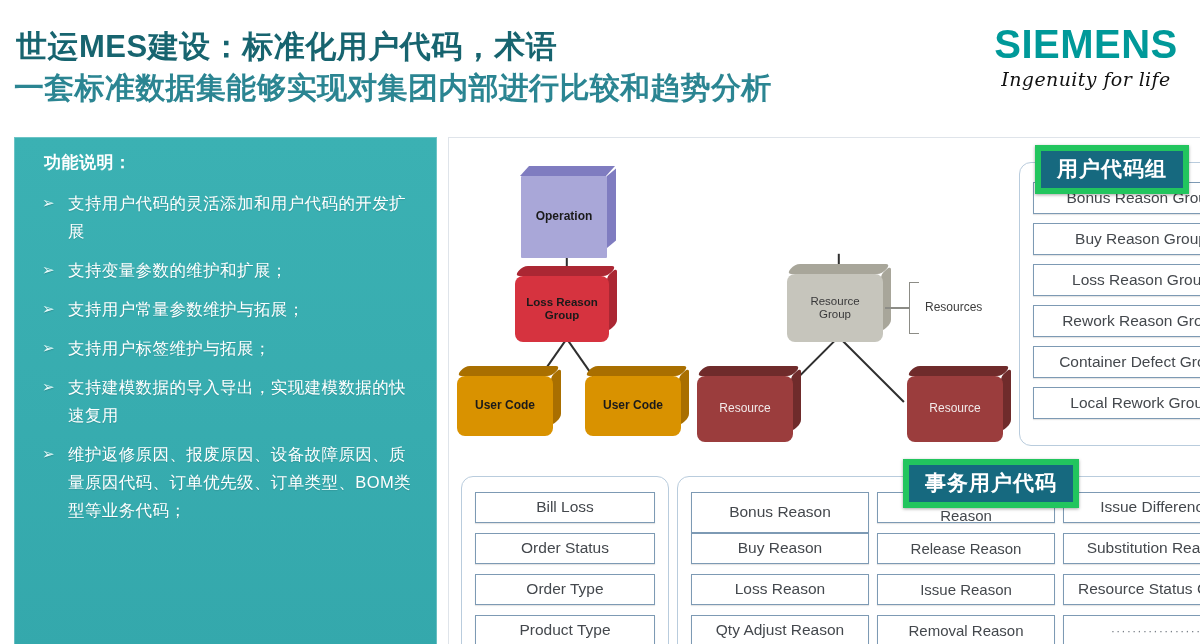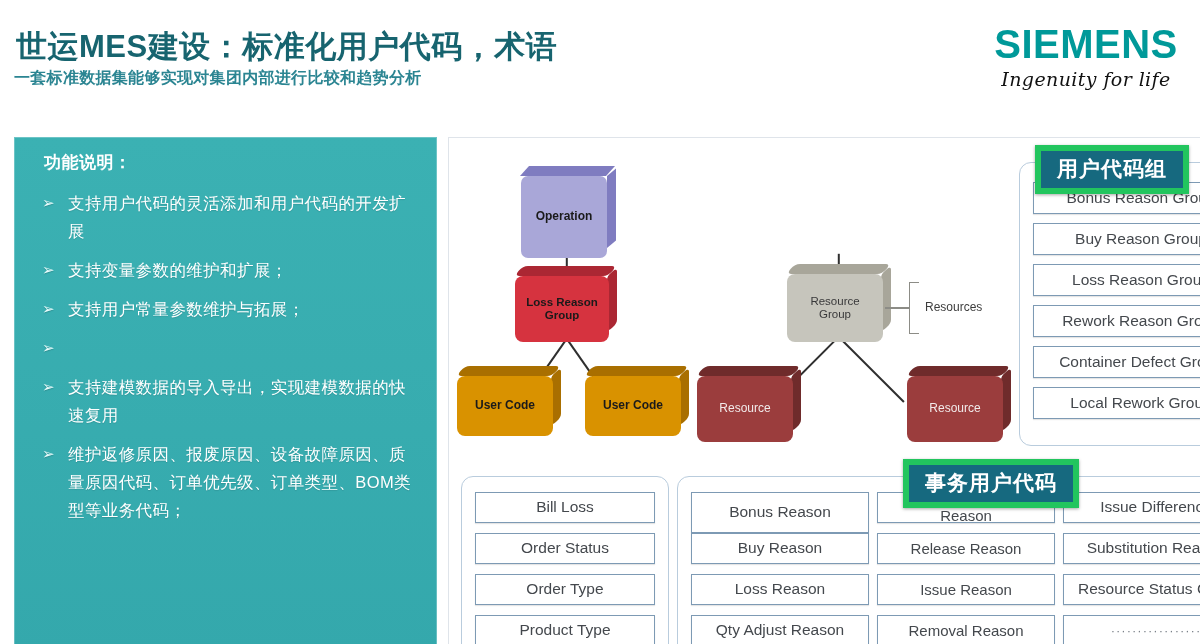--- a/index.html
+++ b/index.html
@@ -13,21 +13,21 @@
 
   
   #header { position: absolute; left: 0; top: 0; width: 1200px; height: 122px; }
   #title {
     position: absolute; left: 16px; top: 26px;
     font-size: 31px; font-weight: 700; color: #17646f;
     letter-spacing: .5px; white-space: nowrap;
   }
   #subtitle {
     position: absolute; left: 14px; top: 68px;
-    font-size: 16px; font-weight: 700; color: #2b8592;
+    font-size: 30px; font-weight: 700; color: #2b8592;
     letter-spacing: .3px; white-space: nowrap;
   }
   #siemens-logo { position: absolute; right: 4px; top: 24px; width: 220px; text-align: center; }
   #siemens-word {
     font-family: "Liberation Sans", sans-serif;
     font-size: 40px; font-weight: 700; color: #009999;
     letter-spacing: .5px; line-height: 1;
   }
   #siemens-claim {
     font-family: "DejaVu Serif", serif;
@@ -132,20 +132,21 @@
         <div class="bullet-row">
           <div class="bullet-mark">➢</div>
           <div class="bullet-text">支持变量参数的维护和扩展；</div>
         </div>
         <div class="bullet-row">
           <div class="bullet-mark">➢</div>
           <div class="bullet-text">支持用户常量参数维护与拓展；</div>
         </div>
         <div class="bullet-row">
           <div class="bullet-mark">➢</div>
+          <div class="bullet-text">支持用户标签维护与拓展；</div>
         </div>
         <div class="bullet-row">
           <div class="bullet-mark">➢</div>
           <div class="bullet-text">支持建模数据的导入导出，实现建模数据的快速复用</div>
         </div>
         <div class="bullet-row">
           <div class="bullet-mark">➢</div>
           <div class="bullet-text">维护返修原因、报废原因、设备故障原因、质量原因代码、订单优先级、订单类型、BOM类型等业务代码；</div>
         </div>
       </div>
@@ -156,21 +157,21 @@
     <div class="conn" style="left:118px; top:117px; width:54px; transform:rotate(90deg);"></div>
     <div class="conn" style="left:118px; top:200px; width:78px; transform:rotate(125deg);"></div>
     <div class="conn" style="left:118px; top:200px; width:78px; transform:rotate(55deg);"></div>
     <div class="conn" style="left:390px; top:115px; width:58px; transform:rotate(90deg);"></div>
     <div class="conn" style="left:390px; top:198px; width:92px; transform:rotate(135deg);"></div>
     <div class="conn" style="left:390px; top:198px; width:92px; transform:rotate(45deg);"></div>
 
     <div class="box3d tall" style="left:72px; top:28px; width:94px; height:92px;">
       <div class="top" style="left:8px;  top:0px;  width:86px; height:10px; background:#7f7cc0; transform:skewX(-42deg); transform-origin:0 0;"></div>
       <div class="side" style="left:86px; top:10px; width:9px;  height:72px; background:#7f7cc0; transform:skewY(-40deg); transform-origin:0 0;"></div>
-      <div class="front" style="width:86px; height:82px; background:#a9a7d8; font-size:12px;border-radius:7px;">
+      <div class="front" style="width:86px; height:82px; background:#a9a7d8; font-size:12px;">
         <span>Operation</span>
       </div>
     </div>
 
     <div class="box3d flat" style="left:66px; top:128px; width:108px; height:80px;">
       <div class="top" style="left:8px;  top:0px;  width:94px; height:10px; background:#ab2733; border-radius:6px; transform:skewX(-42deg); transform-origin:0 0;"></div>
       <div class="side" style="left:92px; top:10px; width:10px; height:56px; background:#ab2733; border-radius:4px; transform:skewY(-40deg); transform-origin:0 0;"></div>
       <div class="front" style="width:94px; height:66px; background:#d6333f; font-size:11.5px; white-space:pre-line;">
         <span>Loss Reason
 Group</span>

